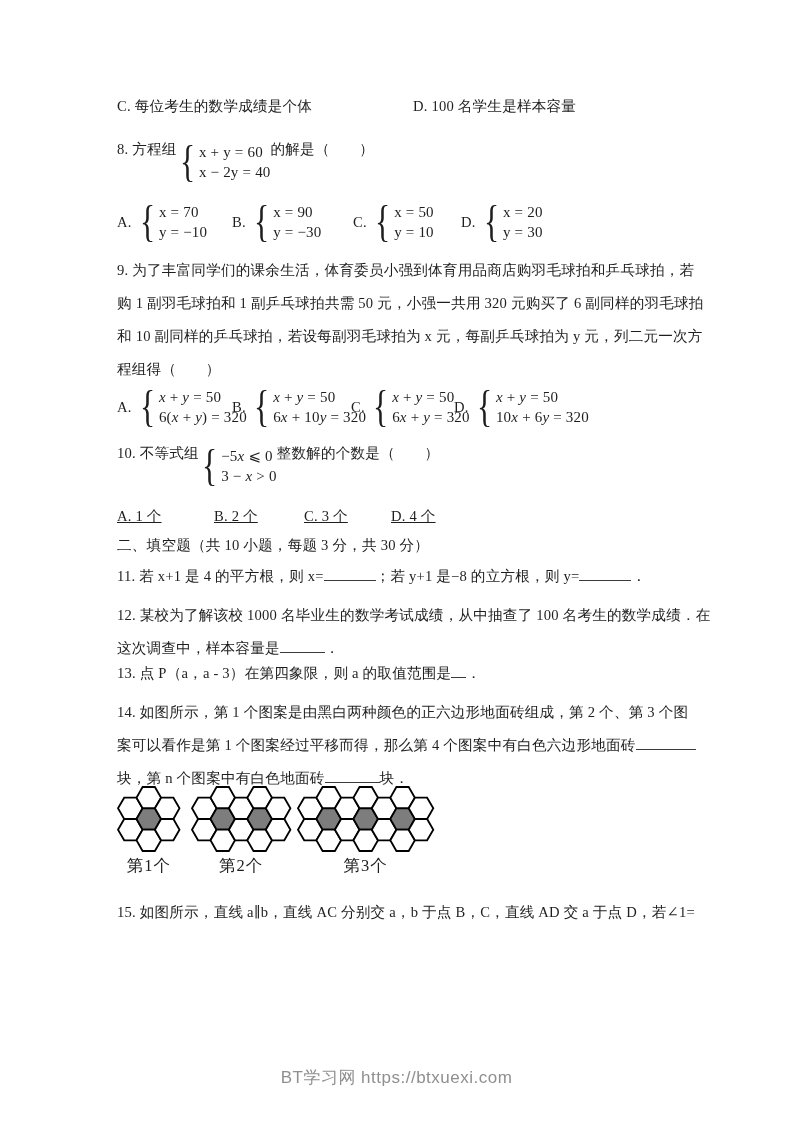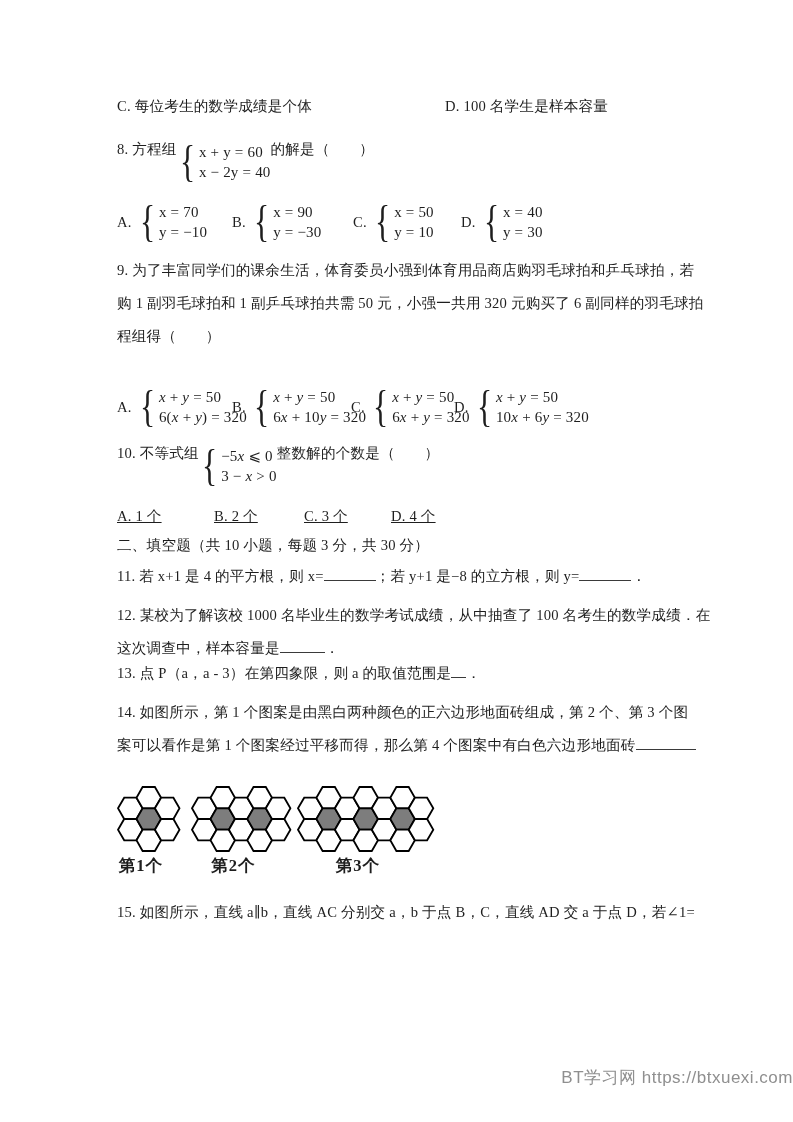--- a/index.html
+++ b/index.html
@@ -24,35 +24,35 @@
   .optrow{display:flex;align-items:center;}
   .opt{display:flex;align-items:center;}
   .opt .lbl{margin-right:5px;}
   .simple-opts{display:flex;line-height:18px;}
   
   .blank{display:inline-block;border-bottom:1px solid #3a3a3a;height:14px;vertical-align:baseline;}
   .w52{width:52px}.w45{width:45px}.w15{width:15px}.w60{width:60px}.w55{width:55px}
   
   .figure{position:absolute;}
   .fig-labels{position:absolute;top:71px;left:0;width:330px;height:22px;}
-  .fig-label{position:absolute;width:60px;font-weight:bold;font-size:16.5px;letter-spacing:1px;}
-  
-  .footer{position:absolute;top:1066px;left:0;width:793px;text-align:right;
+  .fig-label{position:absolute;width:60px;text-align:center;font-weight:normal;font-size:16.5px;letter-spacing:1px;}
+  
+  .footer{position:absolute;top:1066px;left:0;width:793px;text-align:center;
     font-family:"Liberation Sans","DejaVu Sans",sans-serif;font-size:17px;letter-spacing:.5px;}
   .abs{position:absolute;}
 </style>
 </head>
 <body>
 
 <div class="page">
   <div class="content">
 
     <div class="block" style="top:97px;width:584px;">
       <span class="abs" style="left:0;">C. 每位考生的数学成绩是个体</span>
-      <span class="abs" style="left:296px;margin-left:32px;">D. 100 名学生是样本容量</span>
+      <span class="abs" style="left:296px;">D. 100 名学生是样本容量</span>
     </div>
 
     <div class="block sysline" style="top:140px;height:52px;">
       <span>8. 方程组</span>
       <span class="sys">
         <span class="brace">{</span>
         <span class="eqs">
           <span>x + y = 60</span>
           <span>x − 2y = 40</span>
         </span>
@@ -89,30 +89,31 @@
               <span>x = 50</span>
               <span>y = 10</span>
             </span>
           </span>
       </div>
       <div class="opt">
         <span class="lbl">D.</span>
         <span class="sys">
             <span class="brace">{</span>
           <span class="eqs">
-              <span>x = 40</span>
+              <span>x = 20</span>
               <span>y = 30</span>
             </span>
           </span>
       </div>
     </div>
 
     <div class="block" style="top:254px;">
       <div class="line">9. 为了丰富同学们的课余生活，体育委员小强到体育用品商店购羽毛球拍和乒乓球拍，若</div>
       <div class="line">购 1 副羽毛球拍和 1 副乒乓球拍共需 50 元，小强一共用 320 元购买了 6 副同样的羽毛球拍</div>
+      <div class="line">和 10 副同样的乒乓球拍，若设每副羽毛球拍为 x 元，每副乒乓球拍为 y 元，列二元一次方</div>
       <div class="line">程组得（　　）</div>
     </div>
 
     <div class="block optrow italic-math" style="top:381px;height:52px;">
       <div class="opt" style="width:115px;">
         <span class="lbl">A.</span>
         <span class="sys">
             <span class="brace">{</span>
           <span class="eqs">
               <span class="mathify"><i>x</i> + <i>y</i> = 50</span>
@@ -182,20 +183,21 @@
       <div class="line"><span>这次调查中，样本容量是</span><span class="blank w45"></span><span>．</span></div>
     </div>
 
     <div class="block" style="top:663px;">
       <span>13. 点 P（a，a - 3）在第四象限，则 a 的取值范围是</span><span class="blank w15"></span><span>．</span>
     </div>
 
     <div class="block" style="top:696px;">
       <div class="line">14. 如图所示，第 1 个图案是由黑白两种颜色的正六边形地面砖组成，第 2 个、第 3 个图</div>
       <div class="line"><span>案可以看作是第 1 个图案经过平移而得，那么第 4 个图案中有白色六边形地面砖</span><span class="blank w60"></span></div>
+      <div class="line"><span>块，第 n 个图案中有白色地面砖</span><span class="blank w55"></span><span>块．</span></div>
     </div>
 
     <div class="figure" style="top:784px;left:0;width:330px;height:94px;">
       <svg width="330" height="70">
           <g>
             <polygon points="1.0,24.3 7.2,13.7 19.5,13.7 25.6,24.3 19.5,35.0 7.2,35.0" fill="#ffffff" stroke="#000000" stroke-width="1.8"></polygon>
             <polygon points="1.0,45.7 7.2,35.0 19.5,35.0 25.6,45.7 19.5,56.3 7.2,56.3" fill="#ffffff" stroke="#000000" stroke-width="1.8"></polygon>
             <polygon points="19.5,13.7 25.6,3.0 37.9,3.0 44.1,13.7 37.9,24.3 25.6,24.3" fill="#ffffff" stroke="#000000" stroke-width="1.8"></polygon>
             <polygon points="19.5,35.0 25.6,24.3 37.9,24.3 44.1,35.0 37.9,45.7 25.6,45.7" fill="#7d7d7d" stroke="#000000" stroke-width="1.8"></polygon>
             <polygon points="19.5,56.3 25.6,45.7 37.9,45.7 44.1,56.3 37.9,67.0 25.6,67.0" fill="#ffffff" stroke="#000000" stroke-width="1.8"></polygon>

